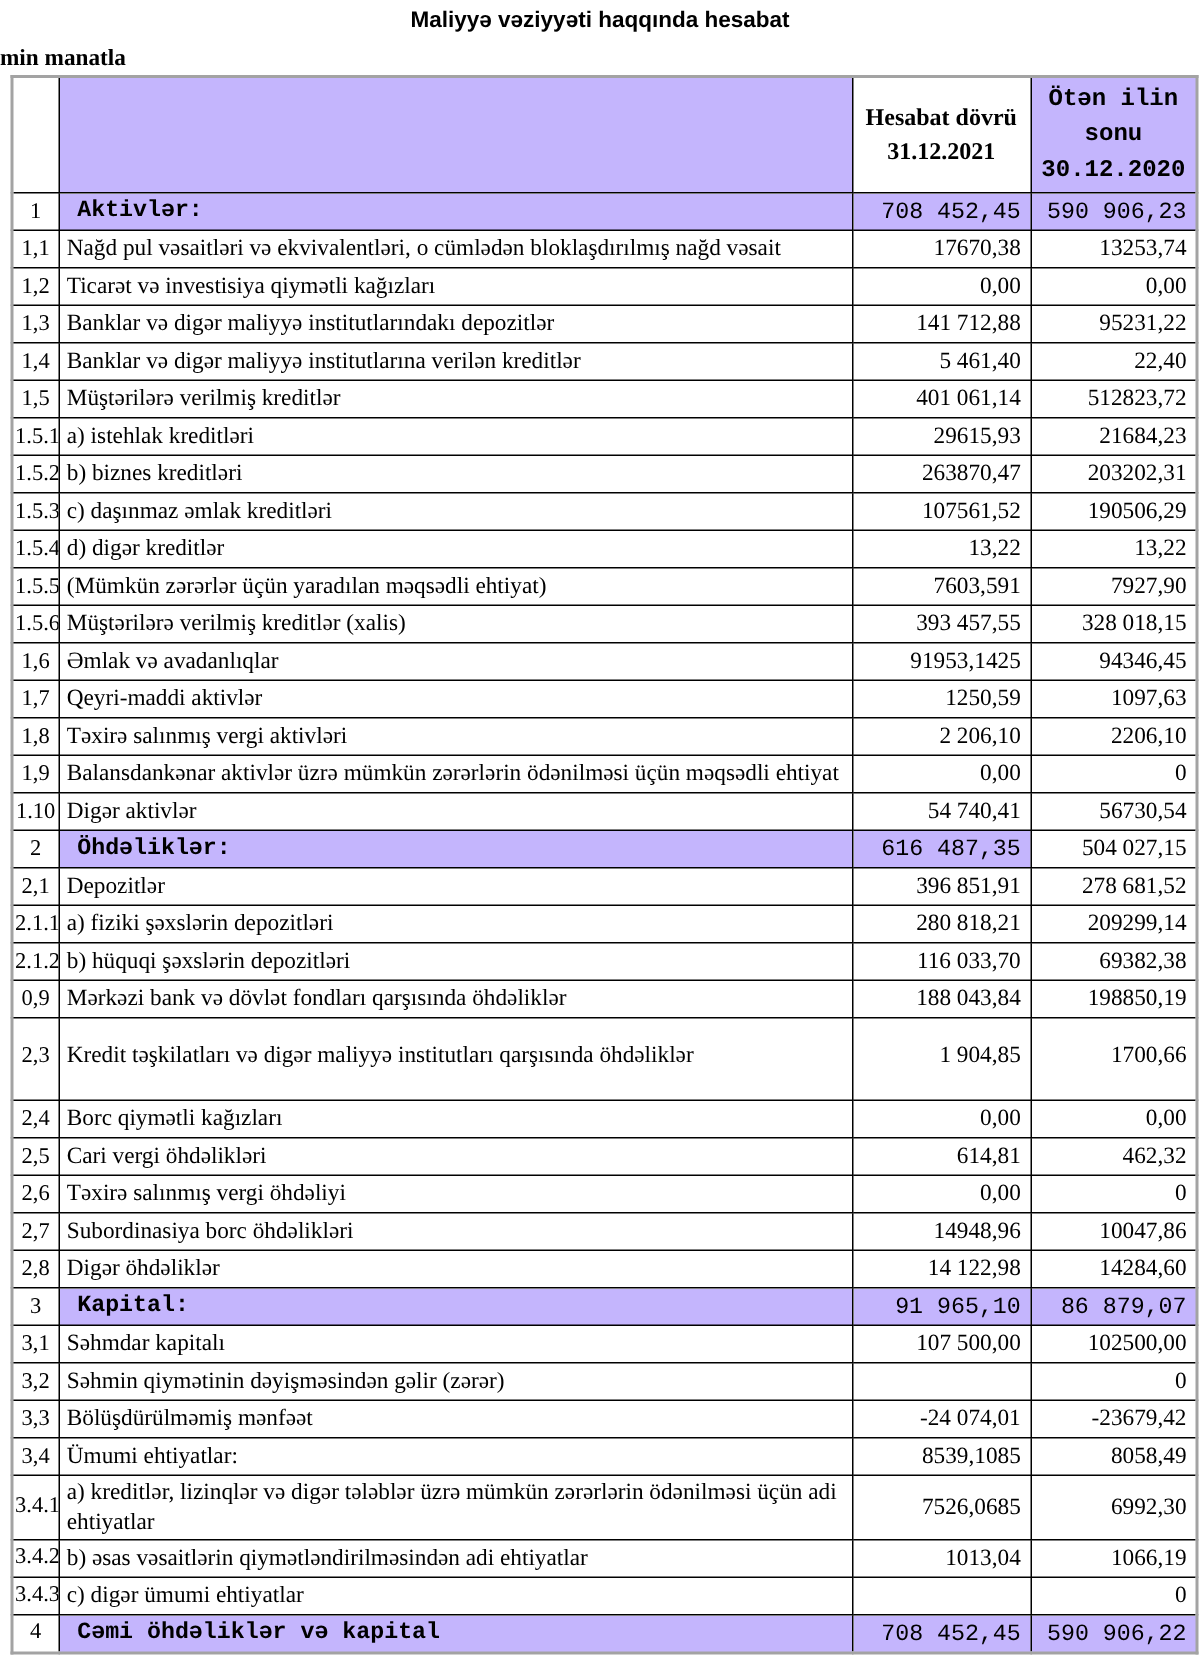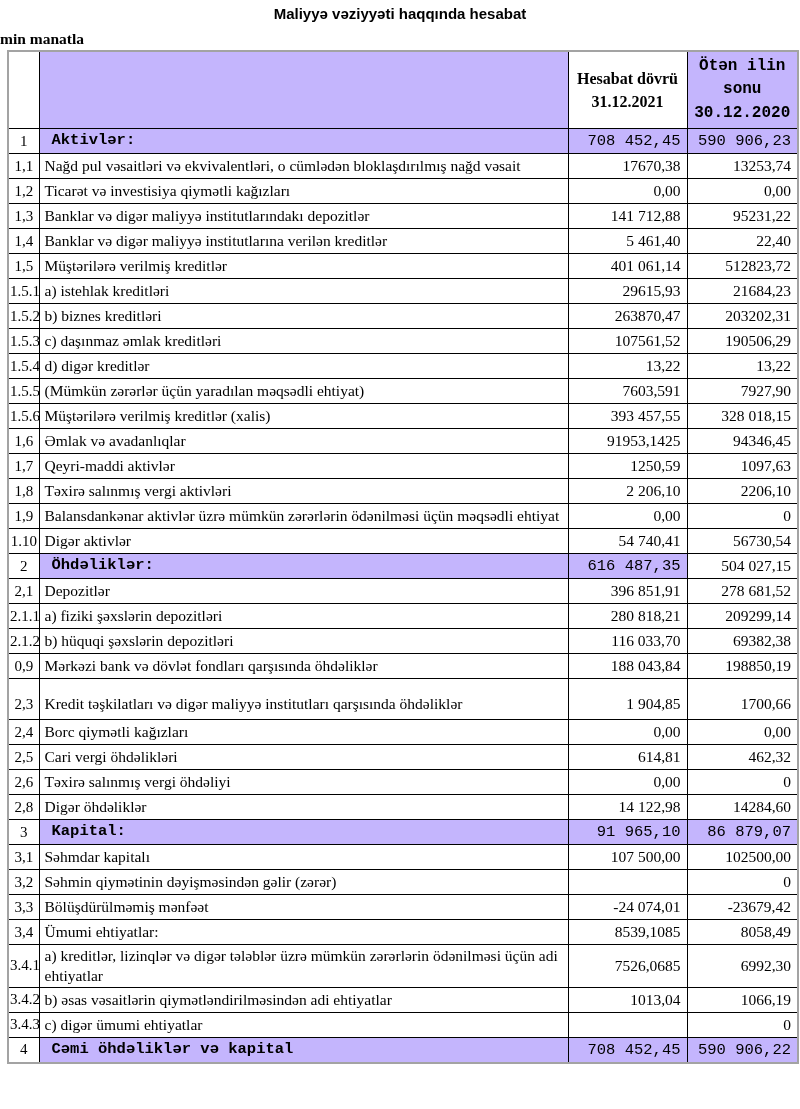--- a/index.html
+++ b/index.html
@@ -64,21 +64,21 @@
     vertical-align: middle;
   }
   td.val {
     text-align: right;
     font-size: 15.5px;
     padding: 1px 6px;
     vertical-align: middle;
   }
   td.val.left { text-align: right; padding-left: 8px; }
   tr.section td.desc { font-weight: bold; padding-left: 12px; }
-  tr.tall td { padding-top: 14px; padding-bottom: 4px; }
+  tr.tall td { padding-top: 14px; padding-bottom: 18px; }
 </style>
 </head>
 <body>
 
 <div class="page">
   <div class="doc-title">Maliyyə vəziyyəti haqqında hesabat</div>
   <div class="unit-note">min manatla</div>
 
   <table class="fin">
     <colgroup>
@@ -249,20 +249,26 @@
     <td class="val">614,81</td>
     <td class="val">462,32</td>
   </tr>
         <tr>
     <td class="num">2,6</td>
     <td class="desc">Təxirə salınmış vergi öhdəliyi</td>
     <td class="val left">0,00</td>
     <td class="val">0</td>
   </tr>
         <tr>
+    <td class="num">2,7</td>
+    <td class="desc">Subordinasiya borc öhdəlikləri</td>
+    <td class="val">14948,96</td>
+    <td class="val">10047,86</td>
+  </tr>
+        <tr>
     <td class="num">2,8</td>
     <td class="desc">Digər öhdəliklər</td>
     <td class="val">14 122,98</td>
     <td class="val">14284,60</td>
   </tr>
         <tr class="section">
     <td class="num">3</td>
     <td class="desc hl">Kapital:</td>
     <td class="val hl">91 965,10</td>
     <td class="val hl">86 879,07</td>

